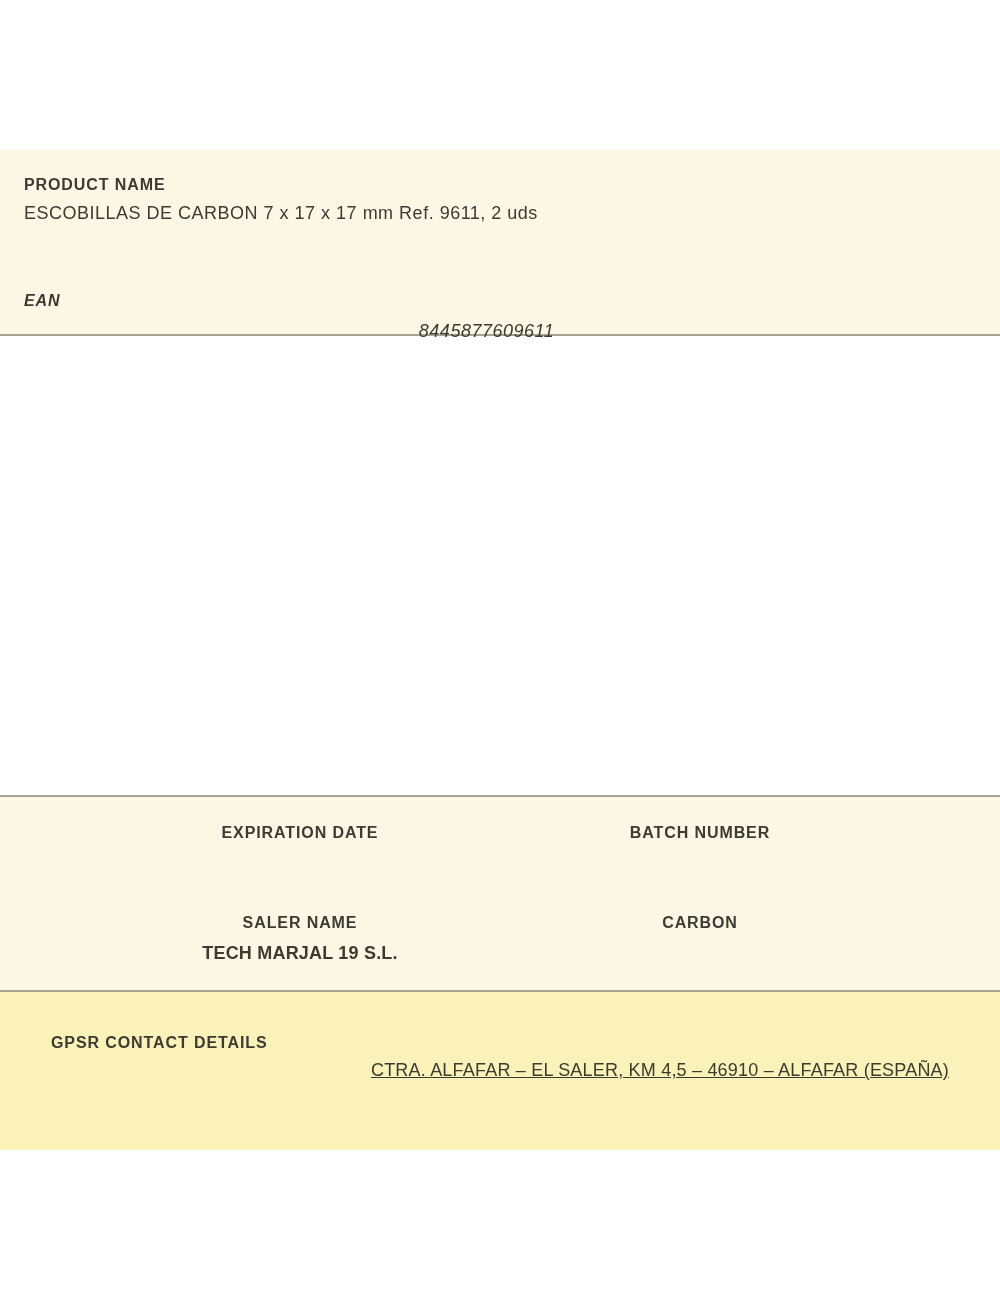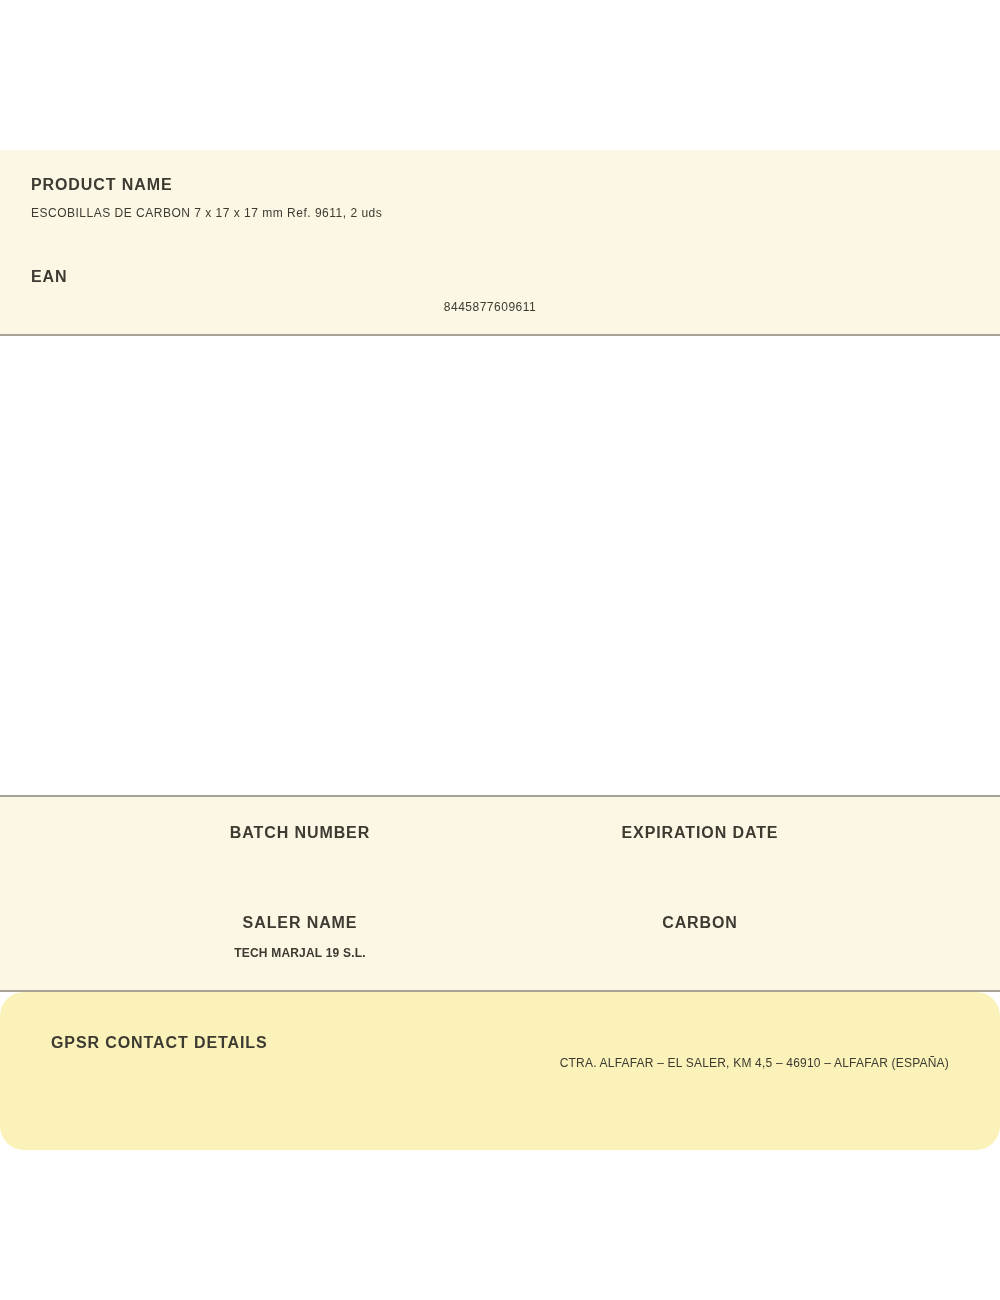--- a/index.html
+++ b/index.html
@@ -29,36 +29,36 @@
     width:1000px;
   }
   .label{
     font-weight:bold;
     font-size:16px;
     line-height:20px;
     letter-spacing:0.9px;
     color:var(--text);
   }
   .value{
-    font-size:12px;
+    font-size:18px;
     line-height:20px;
     letter-spacing:0.5px;
     color:var(--text);
   }
 
   
   .band-product{
     top:150px;
     height:186px;
     background:var(--section-bg);
     border-bottom:2px solid var(--divider);
-    padding:25px 51px 0 31px;
+    padding:25px 51px 0 24px;
   }
   .band-product .field-value{margin-top:8px;}
-  .band-product .field-ean{margin-top:44px;}
+  .band-product .field-ean{margin-top:68px;font-style:italic;}
   .band-product .field-ean .field-value{margin-top:10px;text-align:center;}
 
   
   .band-batch{
     top:795px;
     height:197px;
     background:var(--section-bg);
     border-top:2px solid var(--divider);
     border-bottom:2px solid var(--divider);
     padding-top:26px;
@@ -77,25 +77,26 @@
     letter-spacing:0.2px;
     font-weight:bold;
   }
 
   
   .band-gpsr{
     top:992px;
     height:158px;
     background:var(--gpsr-bg);
     padding:41px 51px 0 51px;
-    border-radius:24px;
   }
   .band-gpsr .gpsr-address{
+    margin-top:7px;
     text-align:right;
     letter-spacing:0.2px;
+    text-decoration:underline;
   }
 </style>
 </head>
 <body>
 
 <div class="page">
 
   <section class="band band-product">
     <div class="field">
       <div class="label">PRODUCT NAME</div>
@@ -103,25 +104,25 @@
     </div>
     <div class="field field-ean">
       <div class="label">EAN</div>
       <div class="value field-value">8445877609611</div>
     </div>
   </section>
 
   <section class="band band-batch">
     <div class="batch-grid">
       <div class="cell">
-        <div class="label">BATCH NUMBER</div>
+        <div class="label">EXPIRATION DATE</div>
         <div class="value"></div>
       </div>
       <div class="cell">
-        <div class="label">EXPIRATION DATE</div>
+        <div class="label">BATCH NUMBER</div>
         <div class="value"></div>
       </div>
       <div class="cell">
         <div class="label">SALER NAME</div>
         <div class="value">TECH MARJAL 19 S.L.</div>
       </div>
       <div class="cell">
         <div class="label">CARBON</div>
       </div>
     </div>

